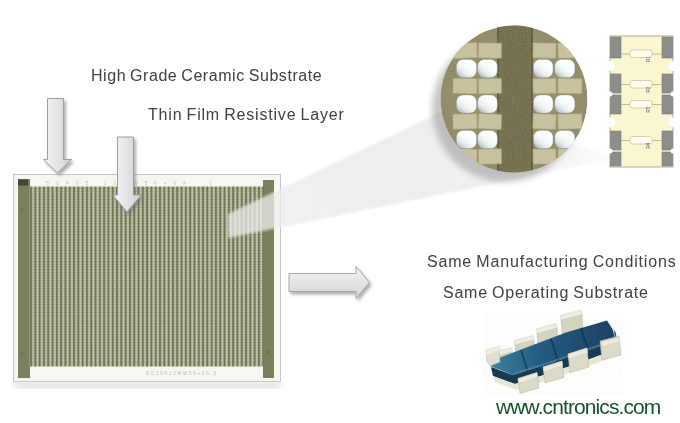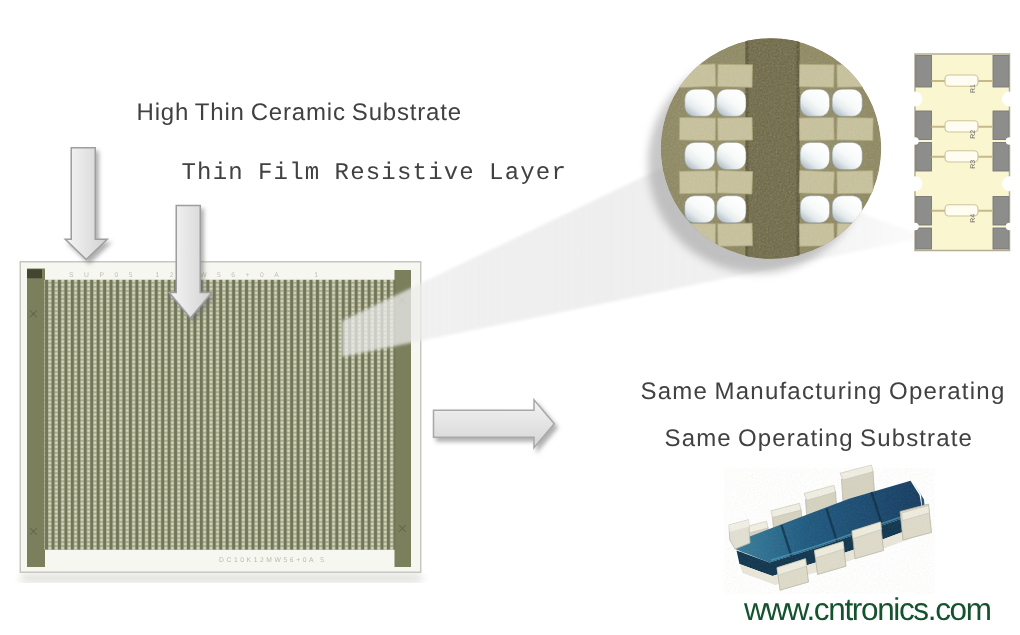--- a/index.html
+++ b/index.html
@@ -1,20 +1,20 @@
 <!DOCTYPE html>
 <html><head>
 <meta charset="utf-8">
 <style>
   html,body{margin:0;padding:0;background:#ffffff;}
   body{width:680px;height:423px;position:relative;overflow:hidden;
        font-family:"Liberation Sans",sans-serif;filter:blur(0.4px);}
   .t{position:absolute;color:#414141;font-size:16px;white-space:nowrap;}
   #t1{left:91px;top:67px;letter-spacing:0.55px;word-spacing:-1px;}
-  #t2{left:121px;top:105.5px;letter-spacing:0.8px;word-spacing:-1px;font-family:Liberation Mono, monospace;}
+  #t2{left:148px;top:105.5px;letter-spacing:0.8px;word-spacing:-1px;}
   #t3{left:427px;top:253px;letter-spacing:0.82px;word-spacing:-1px;}
   #t4{left:443px;top:284px;letter-spacing:0.76px;word-spacing:-1px;}
   #url{position:absolute;left:496px;top:395px;color:#14532d;font-size:21px;
        letter-spacing:-0.9px;white-space:nowrap;}
   svg{position:absolute;left:0;top:0;}
 </style>
 </head>
 <body>
 <svg width="680" height="423" viewBox="0 0 680 423">
   <defs>
@@ -225,17 +225,17 @@
       <polygon points="568,354 587,348 587.6,353 568.7,359"></polygon>
       <polygon points="601,342 619,337 619.6,342 601.7,347"></polygon>
     </g>
 
     <polygon points="486,350 499,346.5 500,362 490,366 486.5,360" fill="#e2e0d2" stroke="#bdbaa8" stroke-width="0.5"></polygon>
     <polygon points="486,350 499,346.5 499.5,351 486.5,354.5" fill="#f2f0e6"></polygon>
     <rect x="483" y="312" width="140" height="84" filter="url(#noiseF)" opacity="0.1"></rect>
   </g>
 </svg>
 
-<div class="t" id="t1">High Thin Ceramic Substrate</div>
+<div class="t" id="t1">High Grade Ceramic Substrate</div>
 <div class="t" id="t2">Thin Film Resistive Layer</div>
-<div class="t" id="t3">Same Manufacturing Operating</div>
+<div class="t" id="t3">Same Manufacturing Conditions</div>
 <div class="t" id="t4">Same Operating Substrate</div>
 <div id="url">www.cntronics.com</div>
 
 </body></html>

